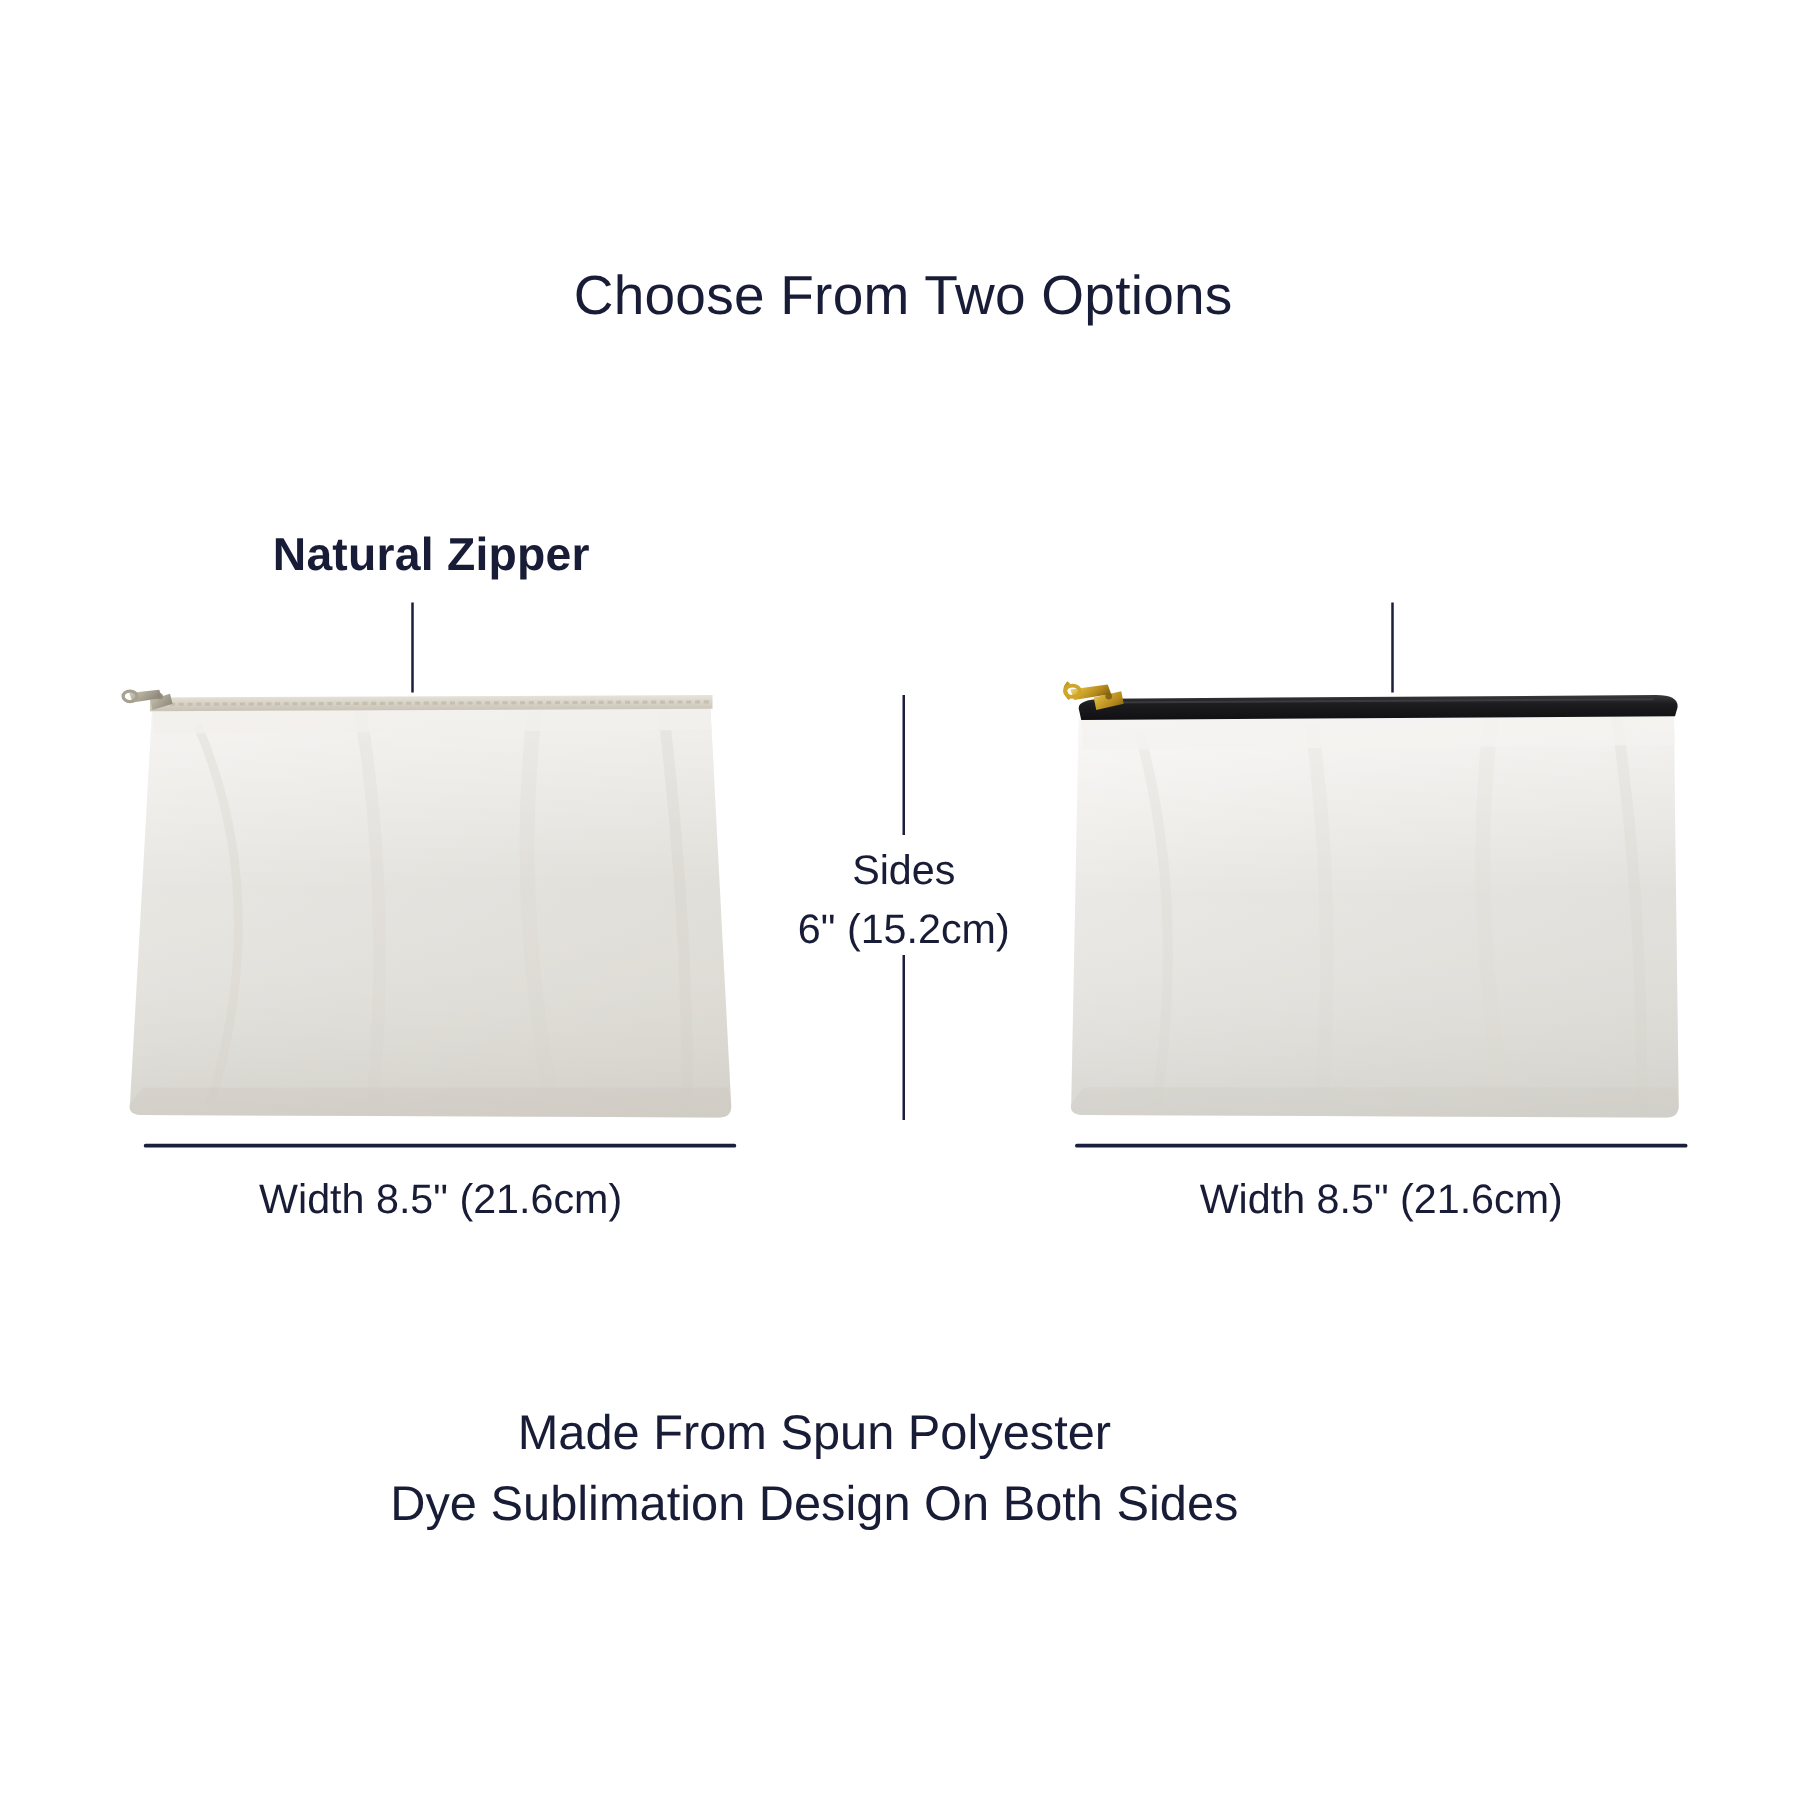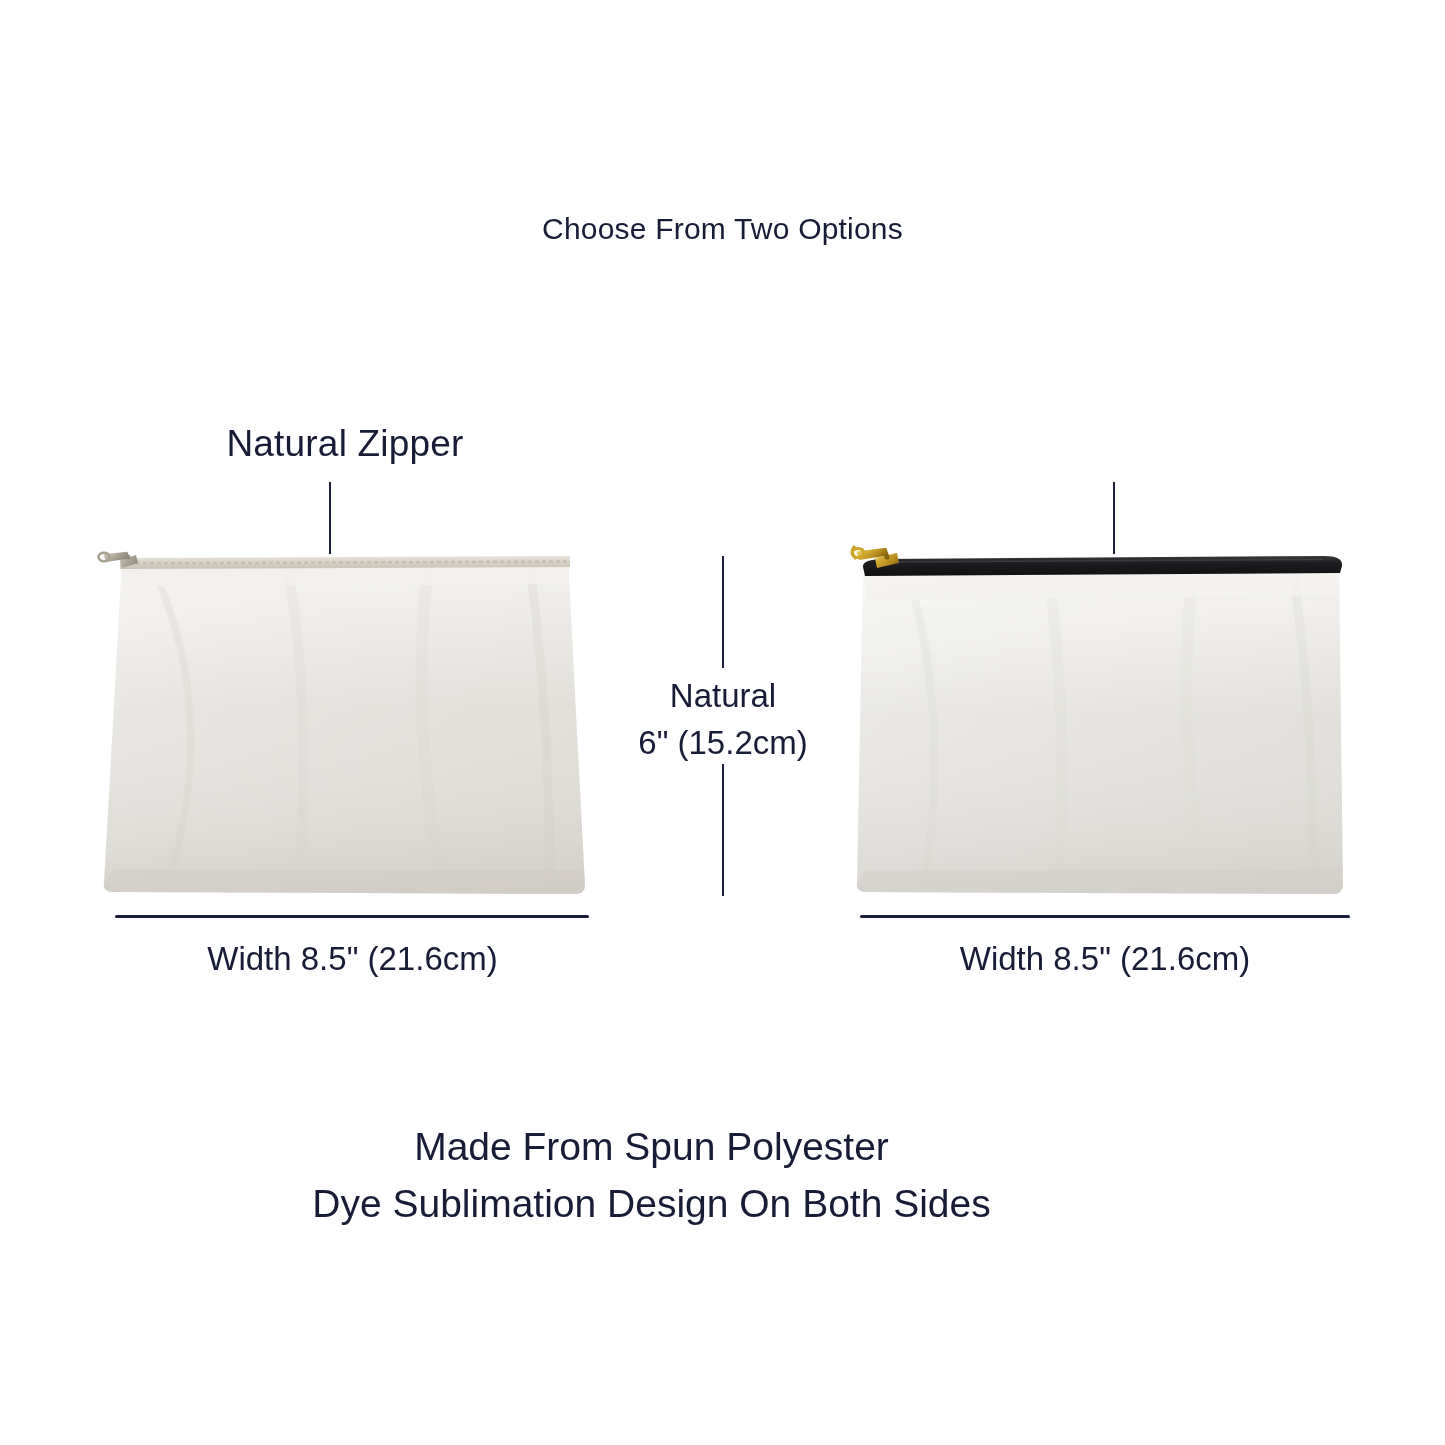--- a/index.html
+++ b/index.html
@@ -21,32 +21,32 @@
     color: #181c36;
   }
 
   
   .headline {
     position: absolute;
     left: 0;
     top: 212px;
     width: 1445px;
     text-align: center;
-    font-size: 30px;
+    font-size: 44px;
     font-weight: 400;
     letter-spacing: 0.2px;
     color: #181c36;
     white-space: pre;
   }
 
   
   .opt-label {
     position: absolute;
     font-size: 37px;
-    font-weight: 400;
+    font-weight: 700;
     letter-spacing: 0.2px;
     color: #181c36;
     text-align: center;
     white-space: pre;
   }
   .opt-label.left  { left: 95px;  top: 423px; width: 500px; }
   .opt-label.right { left: 855px; top: 423px; width: 500px; }
 
   
   .leader {
@@ -178,21 +178,21 @@
         <ellipse cx="6" cy="17" rx="5.5" ry="4.2" fill="none" stroke="#a7a192" stroke-width="2.6"></ellipse>
         <circle cx="30" cy="17" r="2.4" fill="#8e8879" opacity="0.85"></circle>
       </g>
     </svg>
   </div>
 
   <div class="width-rule left"></div>
   <div class="width-label left">Width 8.5" (21.6cm)</div>
 
   <div class="height-rule top"></div>
-  <div class="height-label"><span>Natural</span>
+  <div class="height-label"><span>Sides</span>
 <span>6" (15.2cm)</span></div>
   <div class="height-rule bottom"></div>
 
   <div class="leader right"></div>
 
   <div class="pouch right">
     <svg viewBox="0 0 496 358" preserveAspectRatio="none">
       <defs>
         <linearGradient id="fabBlk" x1="0" y1="0" x2="1" y2="1">
           <stop offset="0%" stop-color="#efeeea"></stop>

